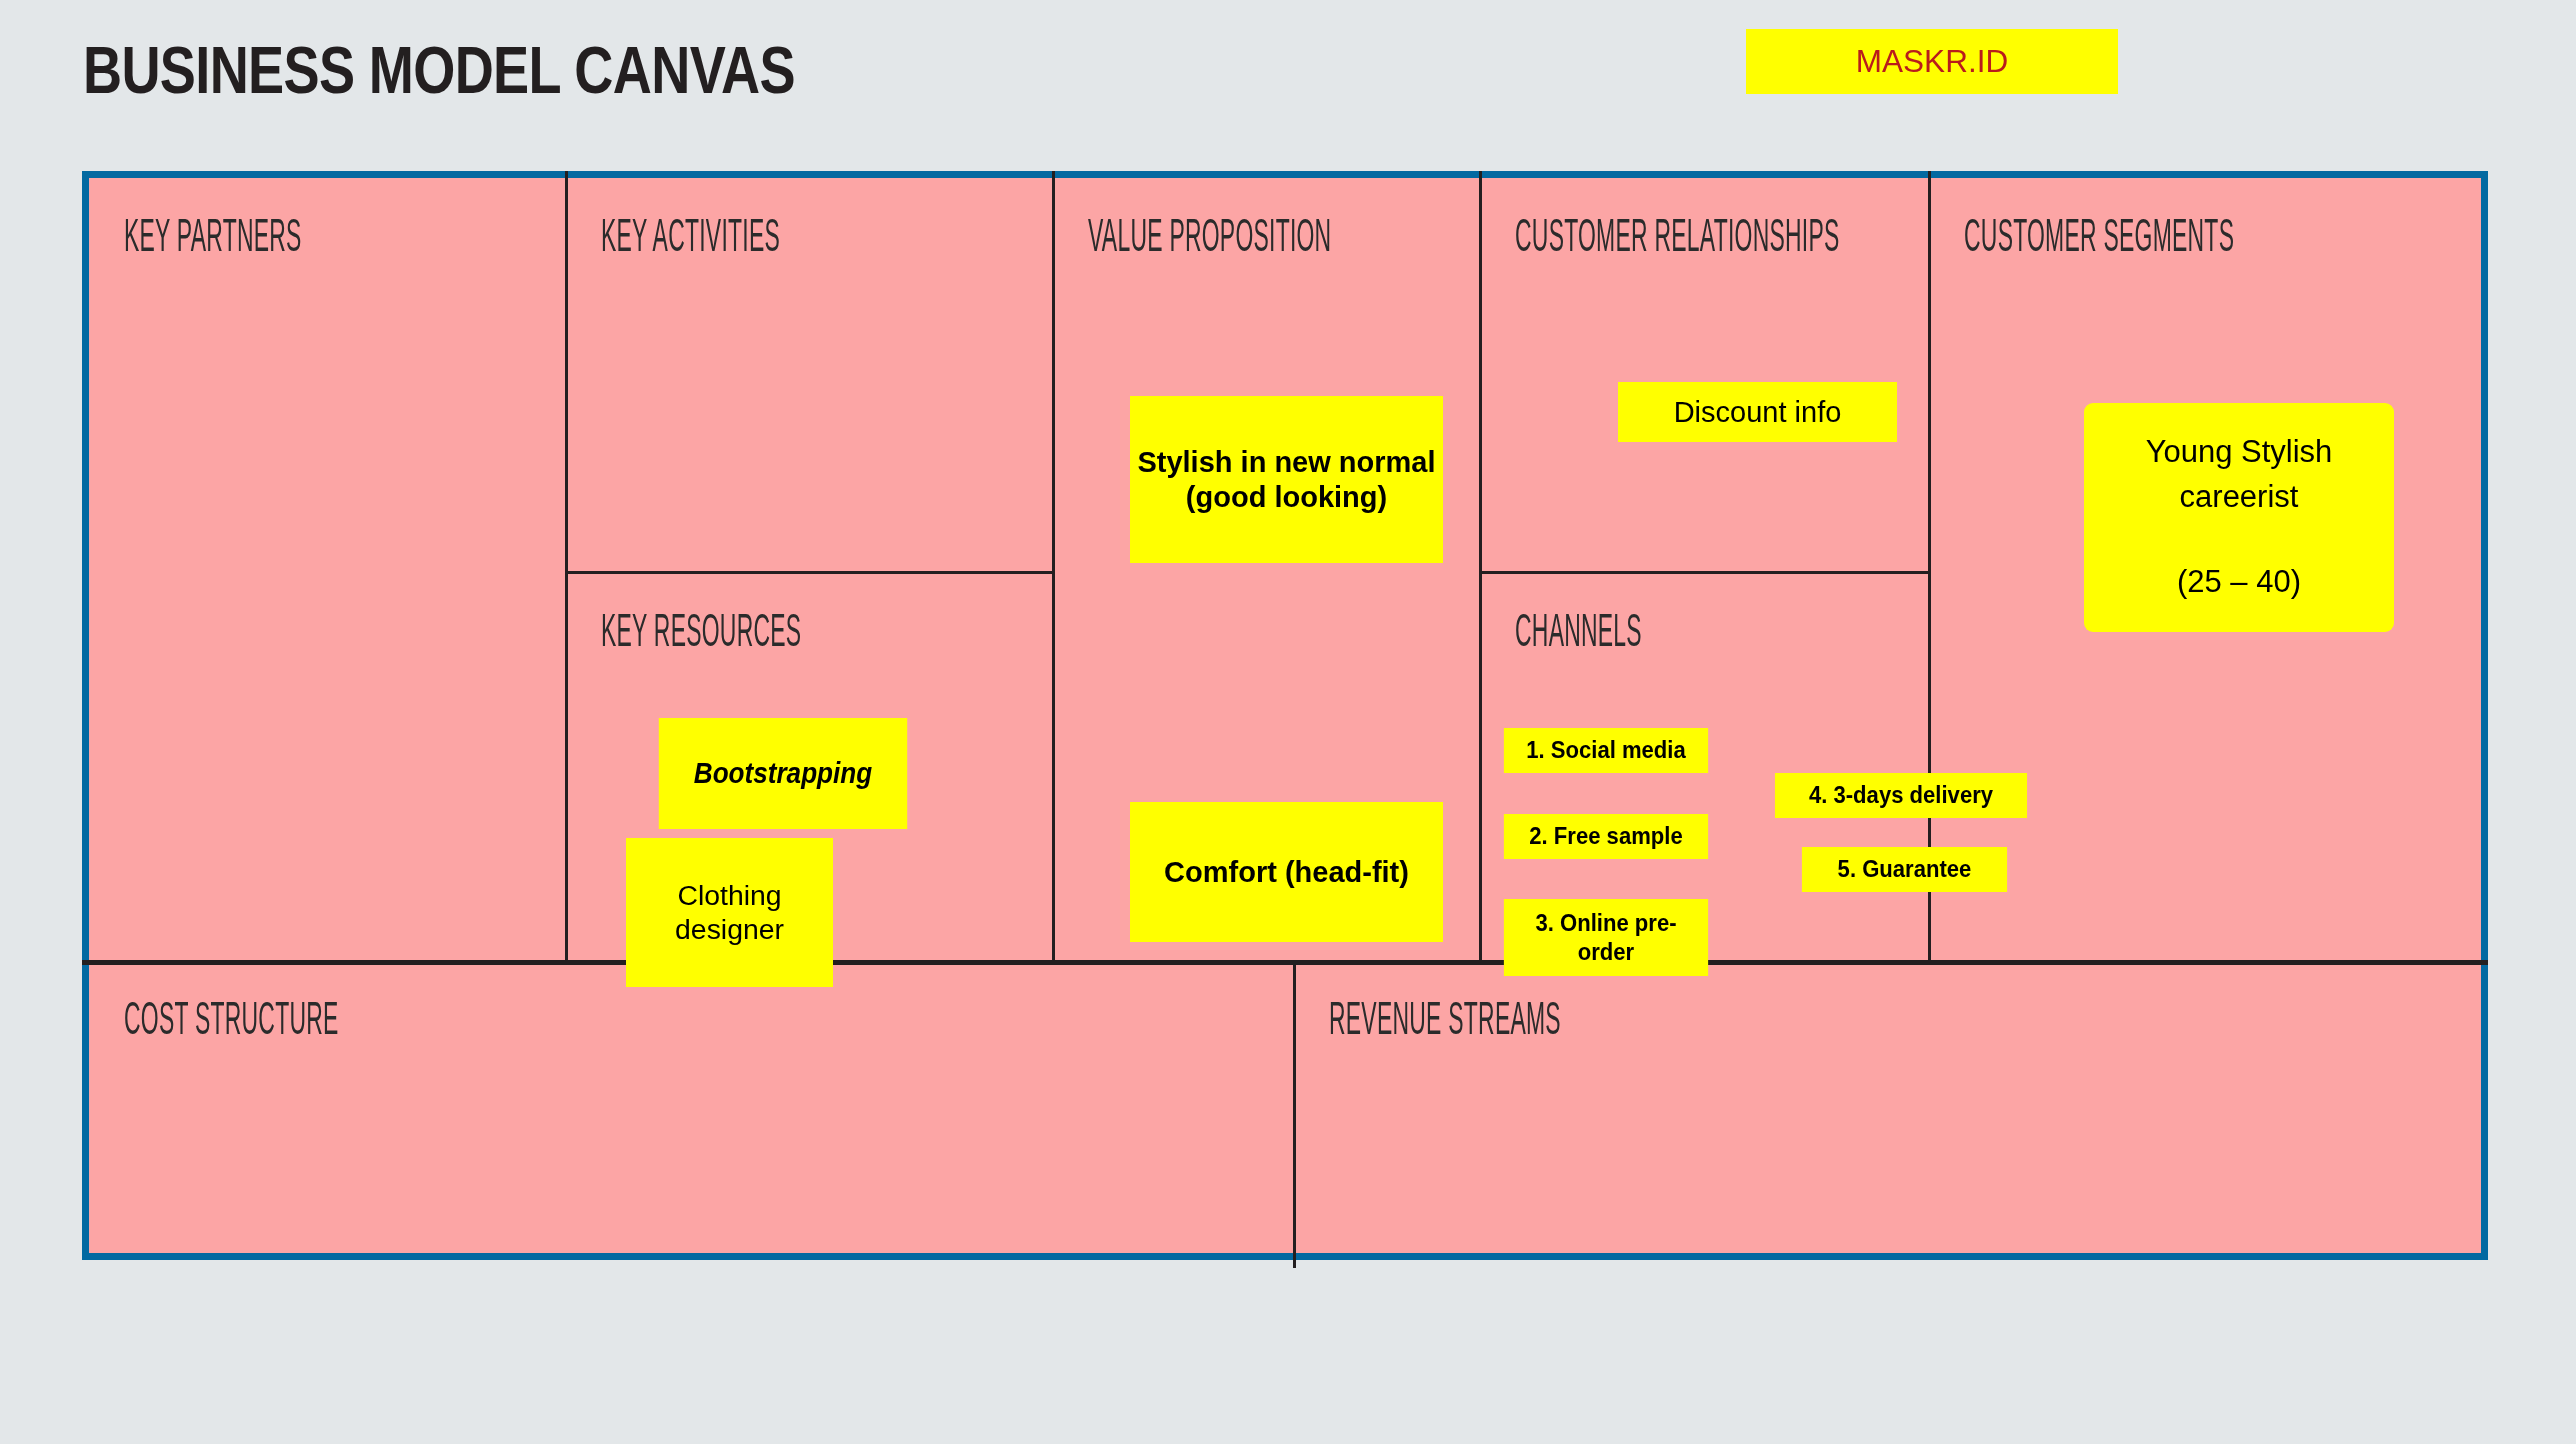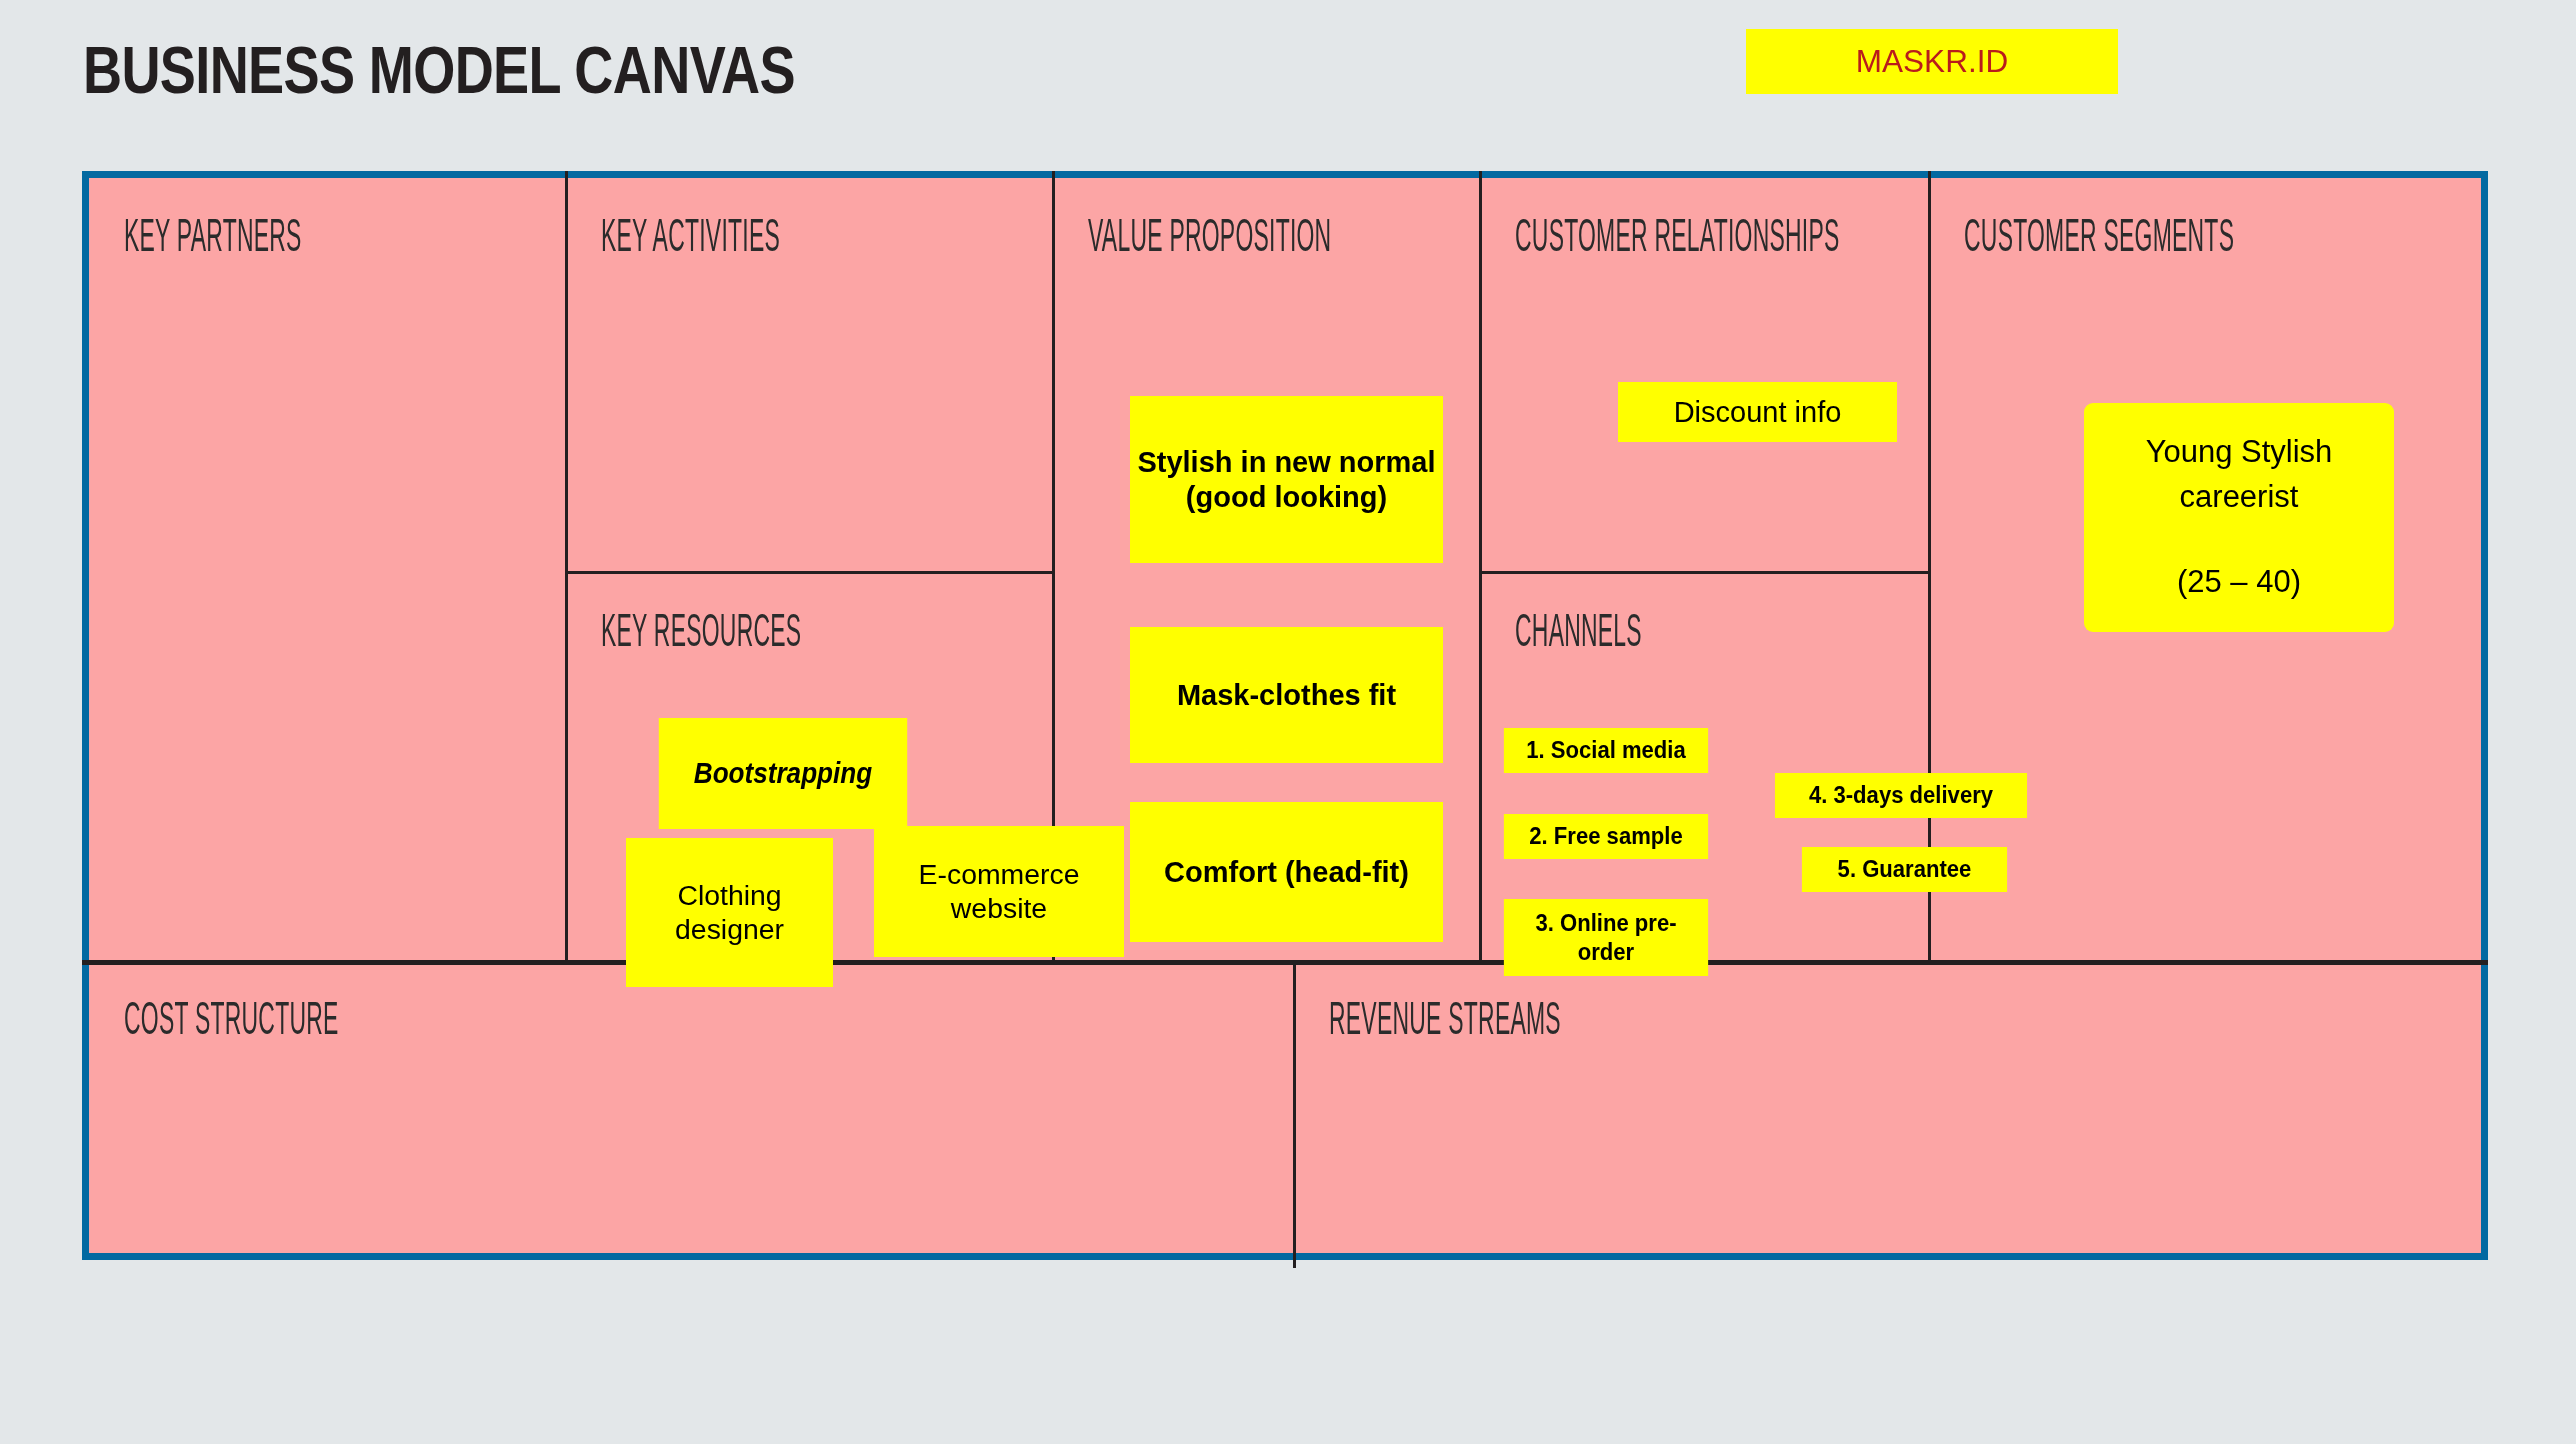--- a/index.html
+++ b/index.html
@@ -163,33 +163,31 @@
   <div class="block-header" style="left:512px; top:32px;">KEY ACTIVITIES</div>
   <div class="block-header" style="left:512px; top:427px;">KEY RESOURCES</div>
   <div class="block-header" style="left:999px; top:32px;">VALUE PROPOSITION</div>
   <div class="block-header" style="left:1426px; top:32px;">CUSTOMER RELATIONSHIPS</div>
   <div class="block-header" style="left:1426px; top:427px;">CHANNELS</div>
   <div class="block-header" style="left:1875px; top:32px;">CUSTOMER SEGMENTS</div>
   <div class="block-header" style="left:35px; top:815px;">COST STRUCTURE</div>
   <div class="block-header" style="left:1240px; top:815px;">REVENUE STREAMS</div>
 
   <div class="note vp" style="left:1041px; top:218px; width:313px; height:167px;">Stylish in new normal (good looking)</div>
-  <div class="note vp" style="left:1041px; top:449px; width:313px; height:136px;">Mask-clothes fit</div>
   <div class="note vp" style="left:1041px; top:624px; width:313px; height:140px;">Comfort (head-fit)</div>
 
   <div class="note plain" style="left:1529px; top:204px; width:279px; height:60px;">Discount info</div>
 
   <div class="note seg" style="left:1995px; top:225px; width:310px; height:229px; flex-direction:column; justify-content:center;border-radius:9px;">
     <span>Young Stylish careerist</span>
     <span style="margin-top:40px;">(25 – 40)</span>
   </div>
 
   <div class="note res-ital" style="left:556px; top:540px; width:276px; height:111px;">Bootstrapping</div>
   <div class="note res" style="left:537px; top:660px; width:207px; height:149px;">Clothing designer</div>
-  <div class="note res" style="left:785px; top:648px; width:250px; height:131px;">E-commerce website</div>
 
   <div class="note chan" style="left:1406px; top:550px; width:222px; height:45px;">1. Social media</div>
   <div class="note chan" style="left:1406px; top:636px; width:222px; height:45px;">2. Free sample</div>
   <div class="note chan" style="left:1406px; top:721px; width:222px; height:77px;">3. Online pre-order</div>
   <div class="note chan" style="left:1675px; top:595px; width:274px; height:45px;">4. 3-days delivery</div>
   <div class="note chan" style="left:1704px; top:669px; width:223px; height:45px;">5. Guarantee</div>
 
 </div>
 
 <div id="footer">

